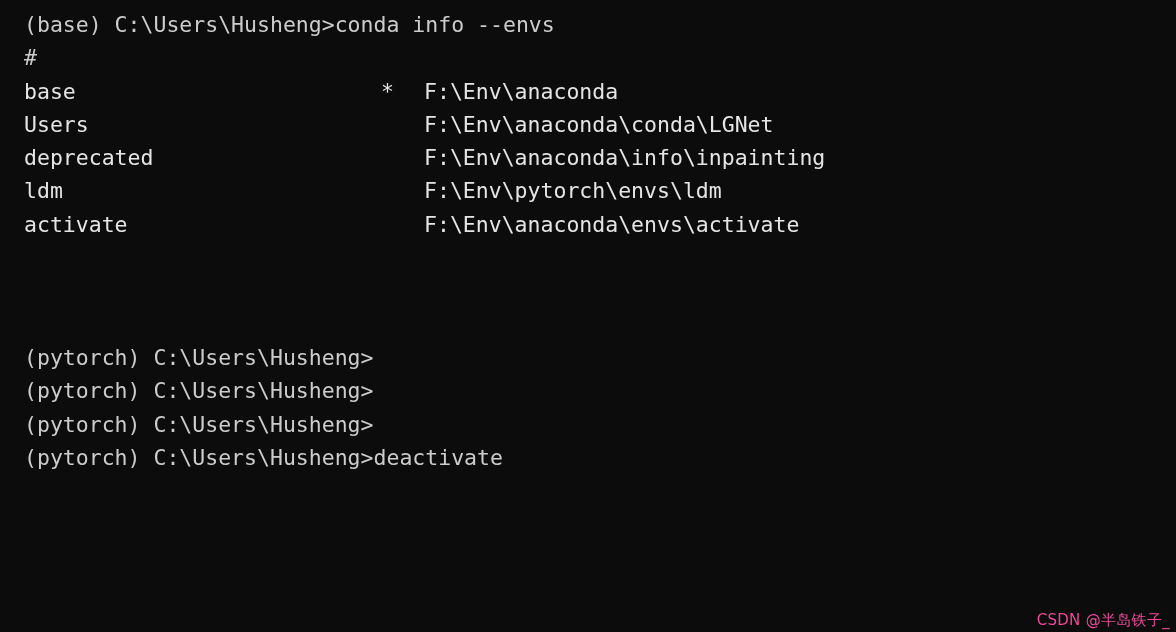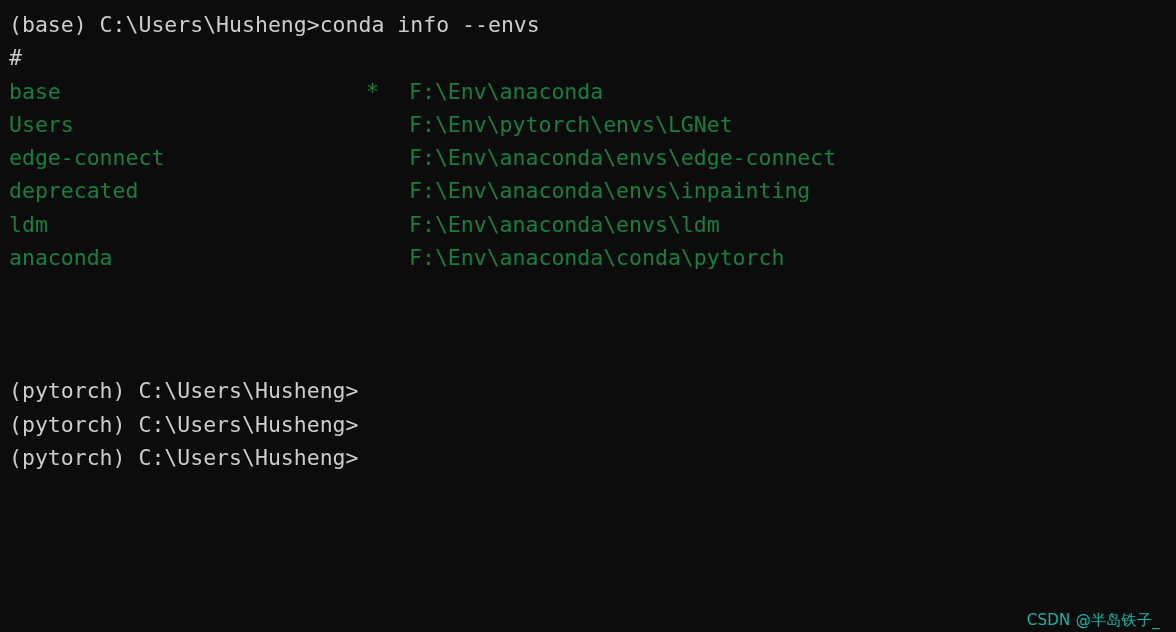--- a/index.html
+++ b/index.html
@@ -13,21 +13,21 @@
     overflow: hidden;
     font-family: "DejaVu Sans Mono", "Liberation Mono", monospace;
   }
 
   #terminal {
     position: relative;
     width: 1176px;
     height: 632px;
     background: #0c0c0c;
     box-sizing: border-box;
-    padding: 8px 0 0 9px;
+    padding: 8px 0 0 24px;
   }
 
   .console-buffer {
     display: block;
   }
 
   .line {
     display: block;
     height: 33.3px;
     line-height: 33.3px;
@@ -41,21 +41,21 @@
   .line.blank {
     color: transparent;
   }
 
   
   .env-row {
     display: block;
     height: 33.3px;
     line-height: 33.3px;
     font-size: 21.5px;
-    color: #15803d;
+    color: #e5e5e5;
     white-space: pre;
     position: relative;
     font-family: "DejaVu Sans Mono", "Liberation Mono", monospace;
   }
   .env-row .env-name {
     display: inline-block;
     width: 357px;
     white-space: pre;
   }
   .env-row .env-star {
@@ -63,60 +63,60 @@
     width: 43px;
     white-space: pre;
   }
   .env-row .env-path {
     display: inline-block;
     white-space: pre;
   }
 
   #watermark {
     position: absolute;
-    right: 16px;
+    right: 6px;
     bottom: 2px;
     font-family: "DejaVu Sans", "Liberation Sans", sans-serif;
     font-size: 15px;
     line-height: 20px;
-    color: #14b8a6;
+    color: #ec4899;
     white-space: pre;
     letter-spacing: 0.3px;
   }
 </style>
 </head>
 <body>
 
 <div id="terminal">
 
   <div class="console-buffer">
 
     <span class="line">(base) C:\Users\Husheng&gt;conda info --envs</span>
     <span class="line">#</span>
 
     <span class="env-row"><span class="env-name">base</span><span class="env-star">*</span><span class="env-path">F:\Env\anaconda</span></span>
 
-    <span class="env-row"><span class="env-name">Users</span><span class="env-star"></span><span class="env-path">F:\Env\pytorch\envs\LGNet</span></span>
+    <span class="env-row"><span class="env-name">Users</span><span class="env-star"></span><span class="env-path">F:\Env\anaconda\conda\LGNet</span></span>
 
-    <span class="env-row"><span class="env-name">edge-connect</span><span class="env-star"></span><span class="env-path">F:\Env\anaconda\envs\edge-connect</span></span>
 
-    <span class="env-row"><span class="env-name">deprecated</span><span class="env-star"></span><span class="env-path">F:\Env\anaconda\envs\inpainting</span></span>
+    <span class="env-row"><span class="env-name">deprecated</span><span class="env-star"></span><span class="env-path">F:\Env\anaconda\info\inpainting</span></span>
 
-    <span class="env-row"><span class="env-name">ldm</span><span class="env-star"></span><span class="env-path">F:\Env\anaconda\envs\ldm</span></span>
+    <span class="env-row"><span class="env-name">ldm</span><span class="env-star"></span><span class="env-path">F:\Env\pytorch\envs\ldm</span></span>
 
-    <span class="env-row"><span class="env-name">anaconda</span><span class="env-star"></span><span class="env-path">F:\Env\anaconda\conda\pytorch</span></span>
+    <span class="env-row"><span class="env-name">activate</span><span class="env-star"></span><span class="env-path">F:\Env\anaconda\envs\activate</span></span>
 
     <span class="line blank"></span>
     <span class="line blank"></span>
 
 
     <span class="line blank"></span>
 
     <span class="line">(pytorch) C:\Users\Husheng&gt;</span>
     <span class="line">(pytorch) C:\Users\Husheng&gt;</span>
     <span class="line">(pytorch) C:\Users\Husheng&gt;</span>
 
+    <span class="line">(pytorch) C:\Users\Husheng&gt;deactivate</span>
 
   </div>
 
   <div id="watermark">CSDN @半岛铁子_</div>
 
 </div>
 
 </body></html>

